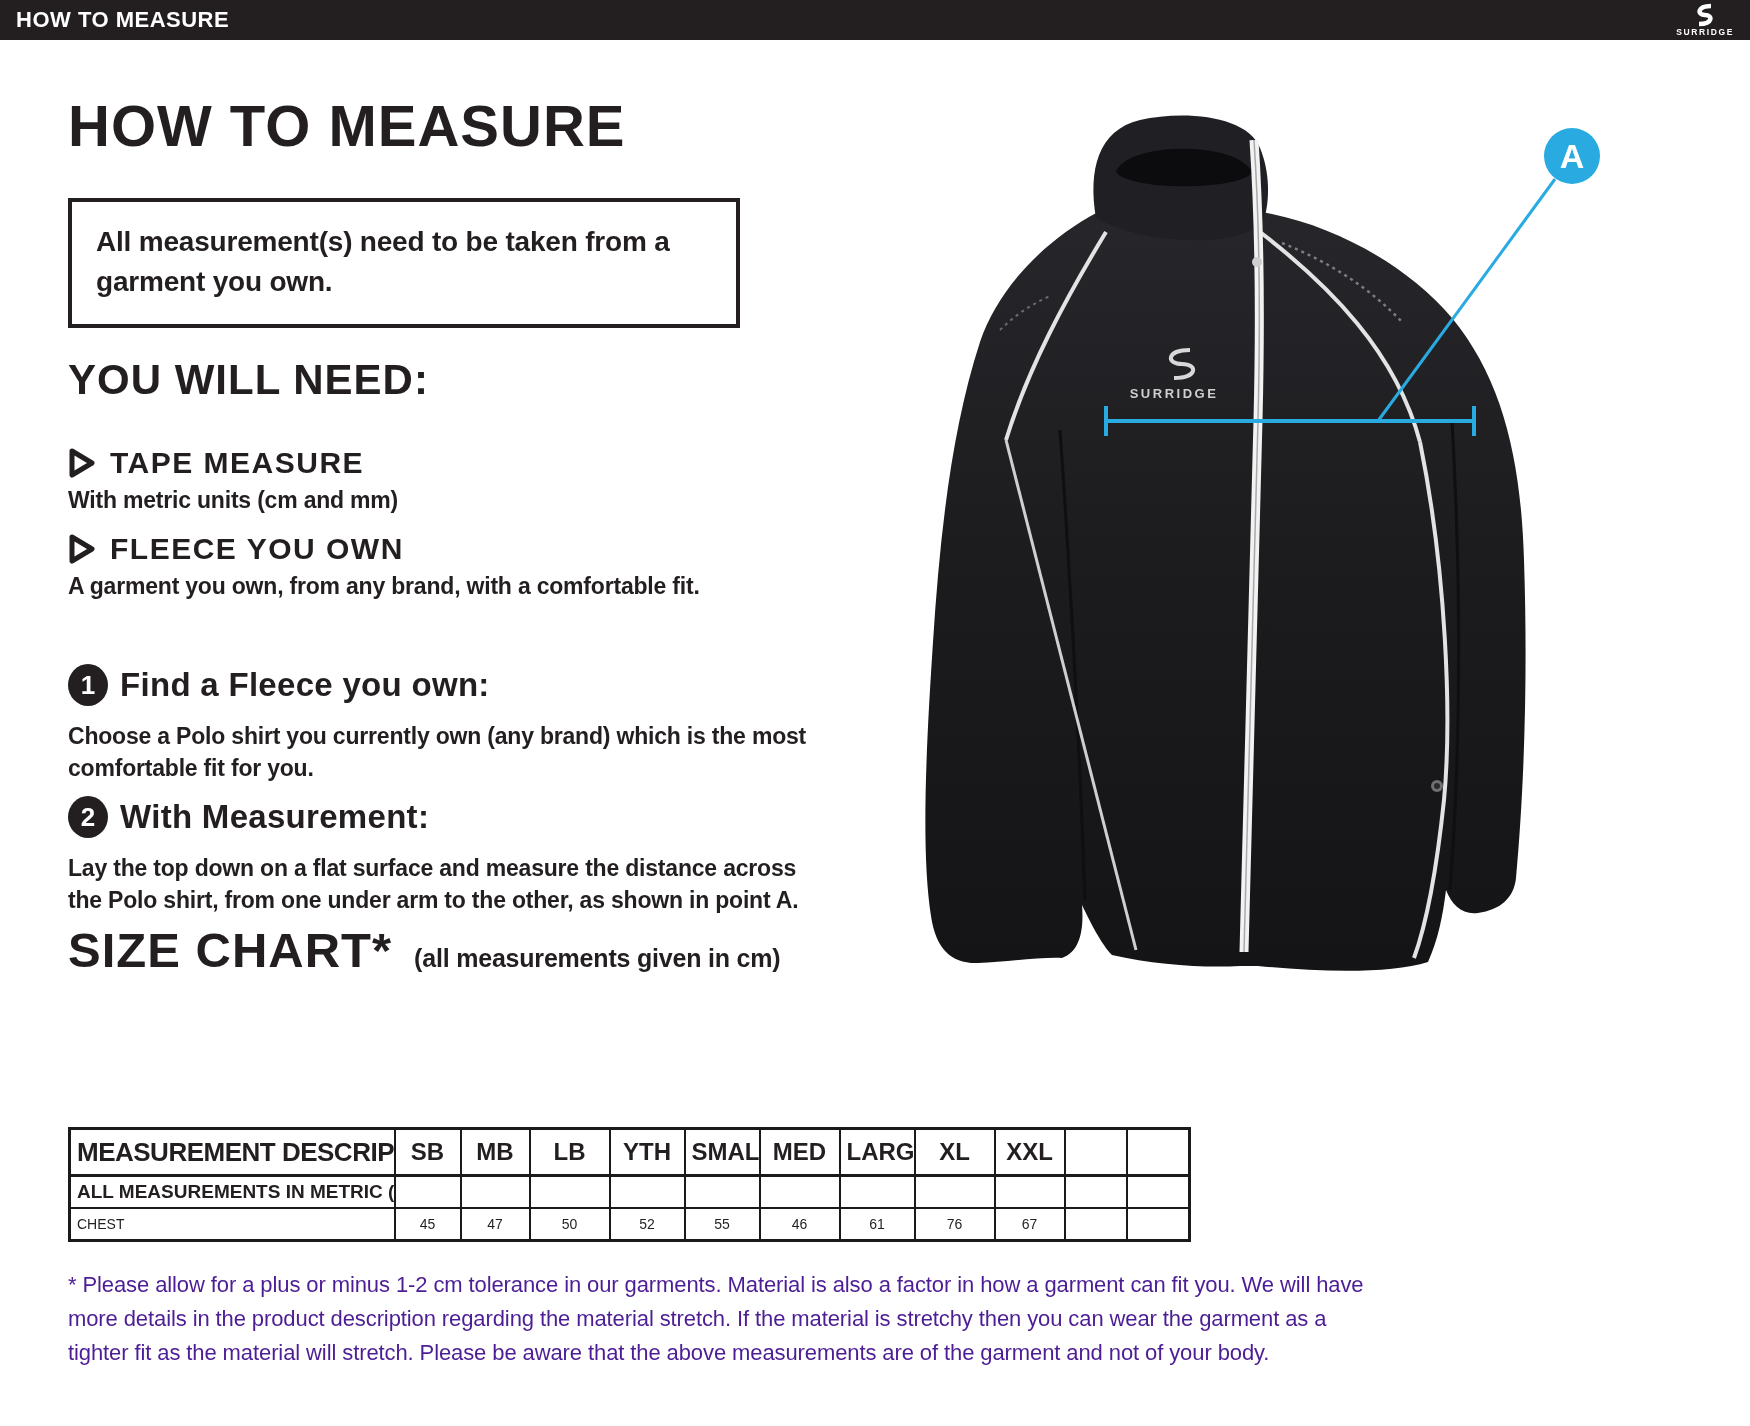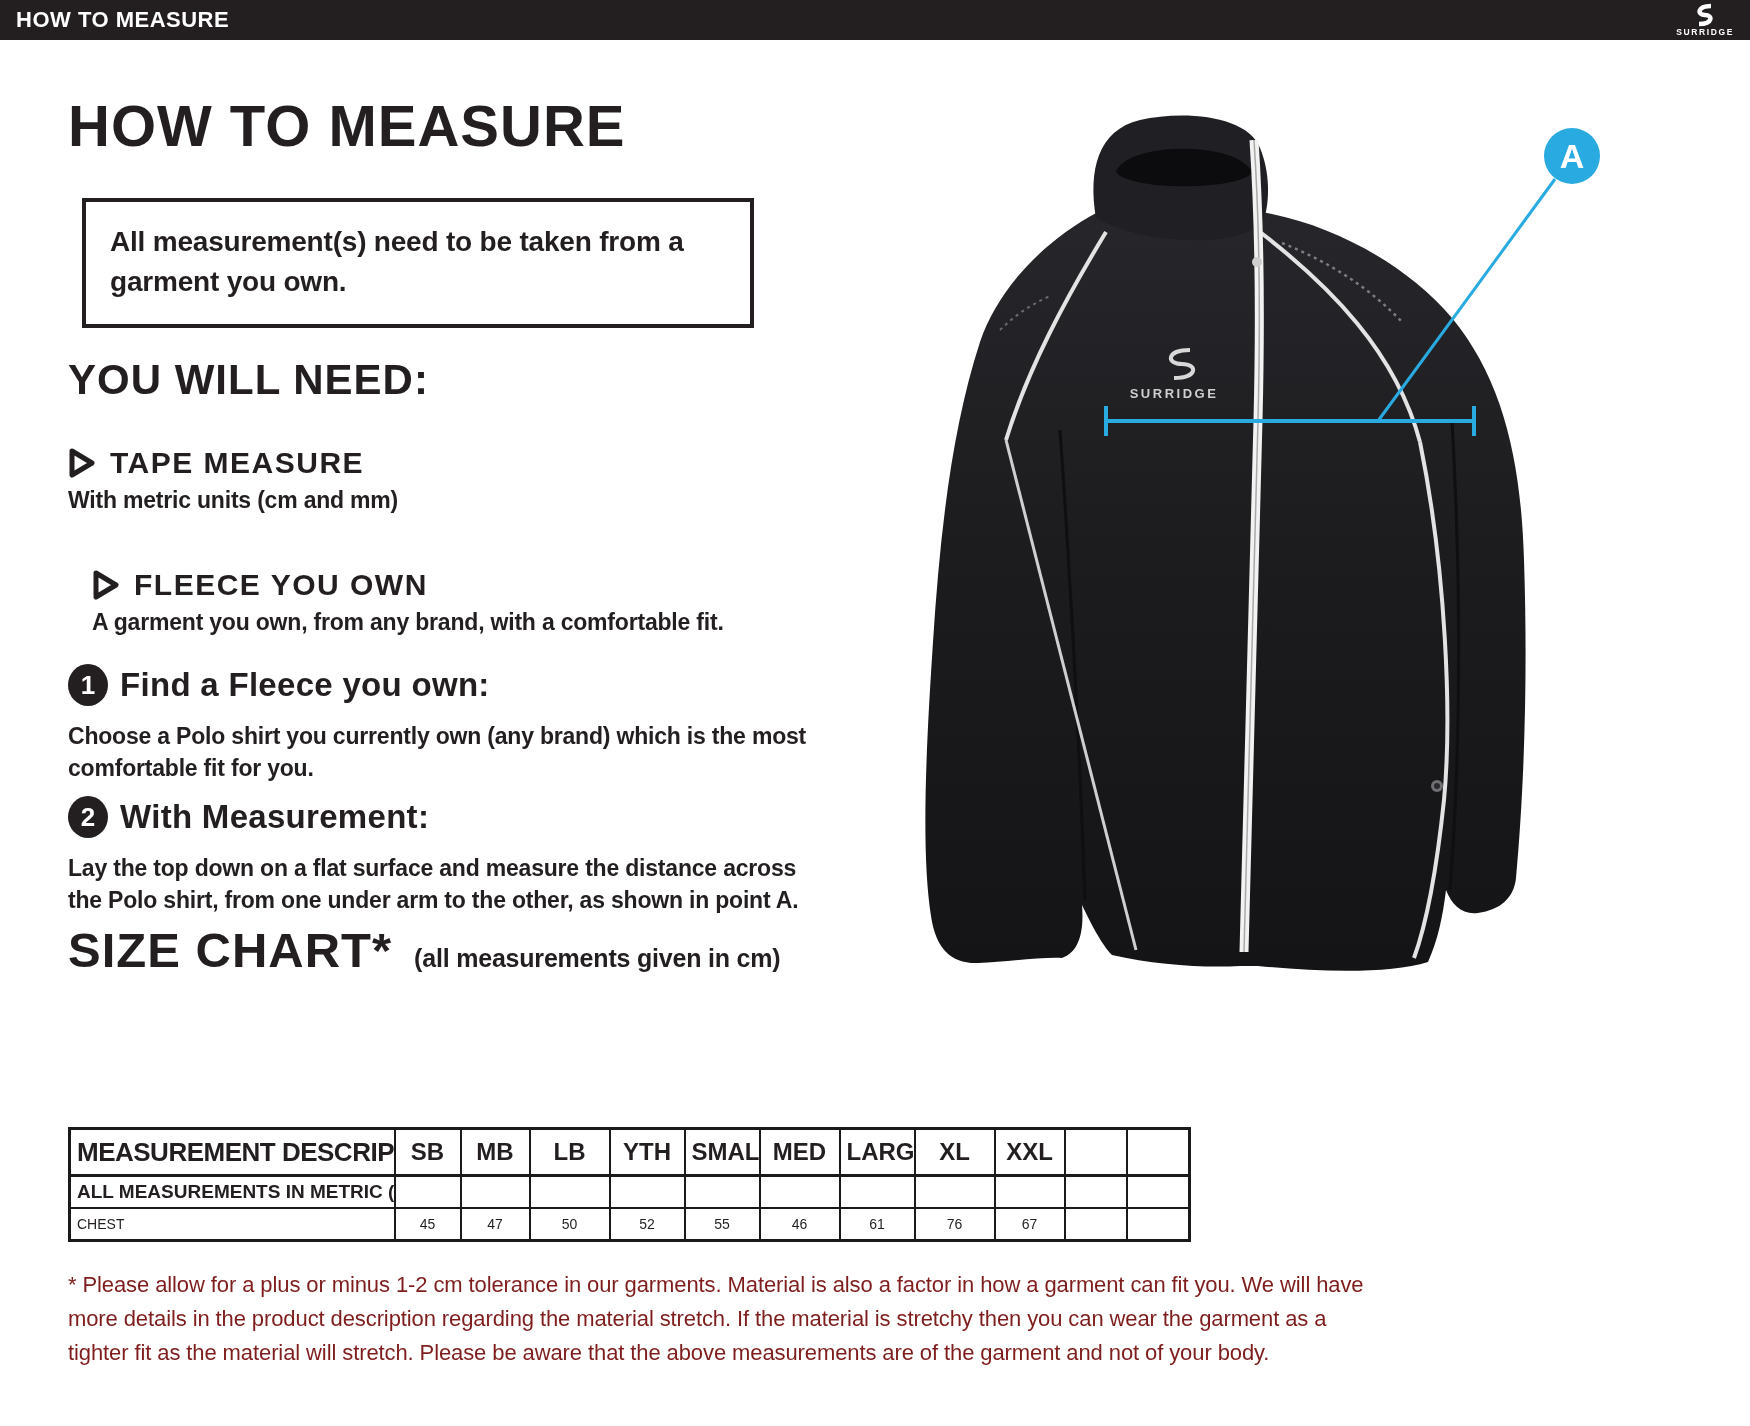--- a/index.html
+++ b/index.html
@@ -10,31 +10,31 @@
   .topbar{position:absolute;left:0;top:0;width:1750px;height:40px;background:#231f20;
           display:flex;align-items:center;justify-content:space-between;}
   .topbar-title{margin-left:16px;color:#fff;font-size:22px;font-weight:700;letter-spacing:.5px;}
   .topbar-logo{margin-right:16px;display:flex;flex-direction:column;align-items:center;line-height:1;}
   .topbar-logo .brand{color:#fff;font-size:8.5px;font-weight:700;letter-spacing:1.6px;margin-top:1px;}
 
   
   .page-title{position:absolute;left:68px;top:92px;font-size:58px;font-weight:700;letter-spacing:1px;}
 
   
-  .notice{position:absolute;left:82px;top:198px;width:616px;border:4px solid #231f20;
+  .notice{position:absolute;left:68px;top:198px;width:616px;border:4px solid #231f20;
           padding:20px 24px 22px 24px;}
   .notice div{font-size:28px;font-weight:700;line-height:40px;letter-spacing:-.2px;white-space:nowrap;}
 
   .need-heading{position:absolute;left:68px;top:356px;font-size:42px;font-weight:700;letter-spacing:1px;}
 
   .need-item{position:absolute;left:68px;}
   .need-item .row{display:flex;align-items:center;gap:14px;}
   .need-item .title{font-size:30px;font-weight:700;letter-spacing:1.5px;}
   .need-item .desc{font-size:23px;font-weight:700;margin-top:7px;letter-spacing:-.2px;white-space:nowrap;}
-  #need-1{top:446px;} #need-2{top:568px;margin-left:24px;}
+  #need-1{top:446px;} #need-2{top:532px;}
 
   .step{position:absolute;left:68px;}
   .step .row{display:flex;align-items:center;gap:12px;}
   .badge{width:40px;height:42px;border-radius:50%;background:#231f20;color:#fff;display:flex;
          align-items:center;justify-content:center;font-size:26px;font-weight:700;}
   .step .title{font-size:33px;font-weight:700;letter-spacing:.3px;}
   .step .desc{margin-top:14px;font-size:23px;font-weight:700;line-height:32px;white-space:nowrap;letter-spacing:-.2px;}
   #step-1{top:664px;} #step-2{top:796px;}
 
   .chart-heading{position:absolute;left:68px;top:922px;display:flex;align-items:baseline;gap:22px;}
@@ -45,21 +45,21 @@
   table.size{position:absolute;left:68px;top:1127px;width:1120px;border-collapse:collapse;
              table-layout:fixed;border:3px solid #1a1a1a;}
   table.size th,table.size td{border:2px solid #1a1a1a;padding:0 6px;overflow:hidden;white-space:nowrap;}
   table.size thead th{height:44px;font-size:24px;font-weight:700;text-align:center;border-bottom:3px solid #1a1a1a;}
   table.size thead th.desc{font-size:26px;text-align:left;letter-spacing:-.5px;}
   table.size td{height:30px;font-size:14px;text-align:center;font-weight:400;}
   table.size td.lbl{text-align:left;}
   table.size tr.metric td.lbl{font-size:19px;font-weight:700;}
 
   .footnote{position:absolute;left:68px;top:1268px;font-size:22px;font-weight:400;
-            line-height:34px;color:#7f1d1d;letter-spacing:-.1px;}
+            line-height:34px;color:#4c1d95;letter-spacing:-.1px;}
   .footnote div{white-space:nowrap;}
 
   .jacket-wrap{position:absolute;left:880px;top:55px;width:870px;height:950px;}
 </style>
 </head>
 <body>
 
 <div id="canvas">
 
   <div class="topbar">

